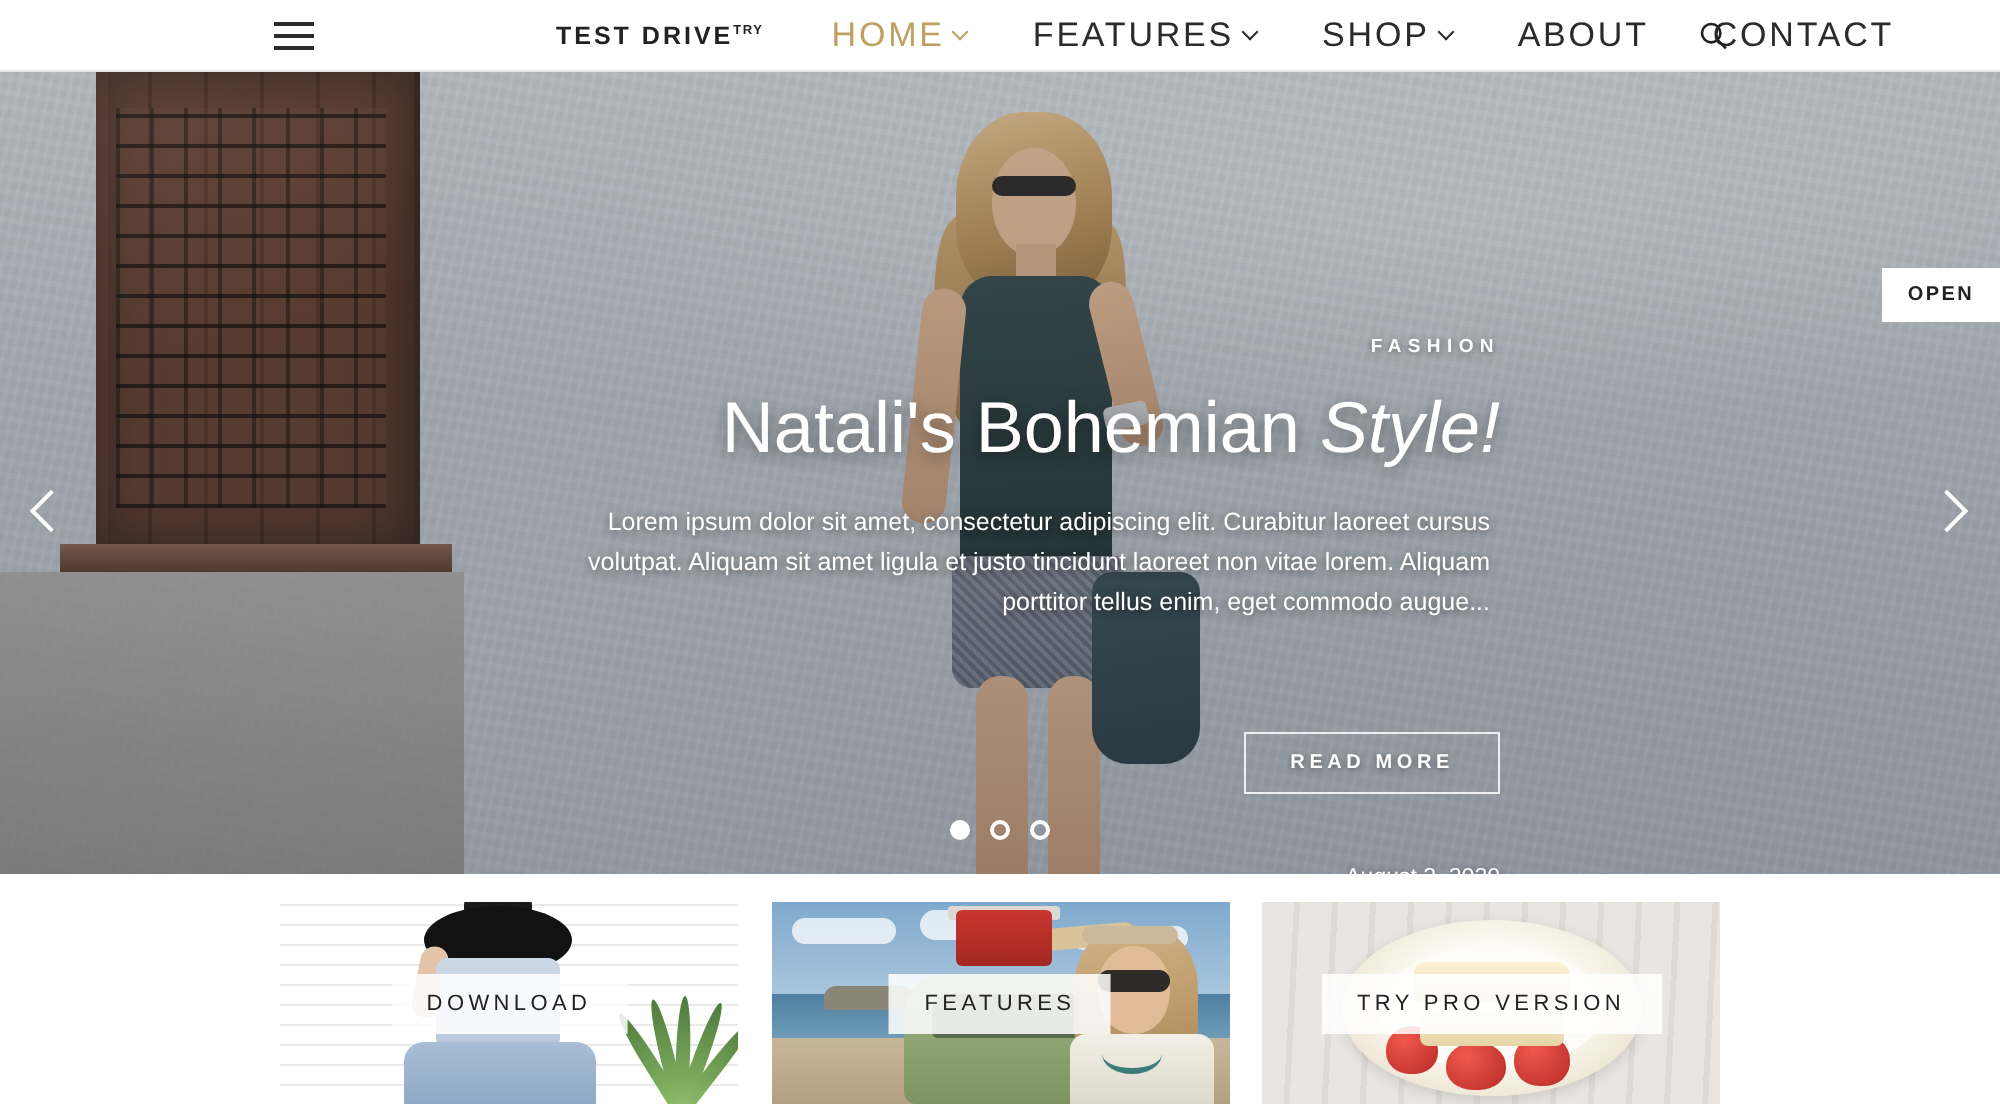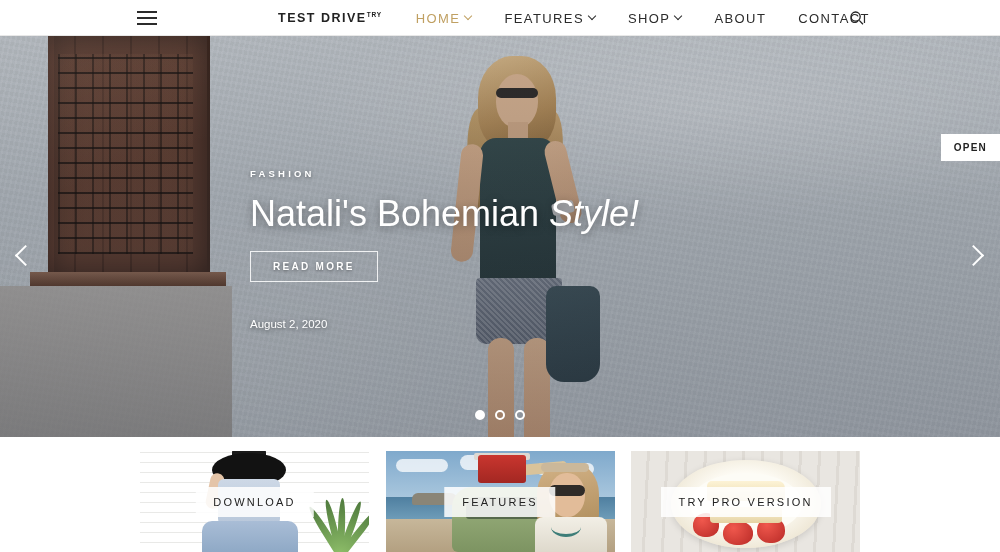--- a/index.html
+++ b/index.html
@@ -55,21 +55,21 @@
     margin-right:18px;
     white-space:nowrap;
   }
   .logo sup {
     font-size:6.5px;
     letter-spacing:.8px;
     vertical-align:super;
     font-weight:700;
   }
   .nav-item {
-    font-size:13px;
+    font-size:17px;
     letter-spacing:1.4px;
     color:#2b2b2b;
     margin:0 16px;
     white-space:nowrap;
     cursor:pointer;
     display:flex;
     align-items:center;
     gap:5px;
   }
   .nav-item:first-of-type { margin-left:0; }
@@ -269,21 +269,21 @@
 
   .hero-tint {
     position:absolute; inset:0;
     background:linear-gradient(180deg, rgba(40,48,60,.10) 0%, rgba(40,48,60,.20) 40%, rgba(40,48,60,.26) 100%);
   }
 
   .hero-content {
     position:absolute;
     left:0; right:0;
     top:132px;
-    text-align:left;
+    text-align:right;
     color:#fff;
     z-index:5;
     padding:0 250px;
   }
   .hero-cat {
     font-size:9.5px;
     letter-spacing:3.2px;
     font-weight:700;
     margin-bottom:16px;
     text-shadow:0 1px 4px rgba(0,0,0,.45);
@@ -308,20 +308,21 @@
   .read-more {
     display:inline-block;
     border:1px solid rgba(255,255,255,.85);
     padding:9px 22px;
     font-size:10px;
     letter-spacing:2.3px;
     font-weight:700;
     color:#fff;
     cursor:pointer;
     text-shadow:0 1px 3px rgba(0,0,0,.4);
+    margin-top:30px;
   }
   .hero-date {
     margin-top:36px;
     font-size:11.5px;
     text-shadow:0 1px 4px rgba(0,0,0,.5);
   }
 
   .arrow {
     position:absolute;
     top:206px;
@@ -674,20 +675,21 @@
       <div class="m-legR"></div>
       <div class="m-bag"></div>
     </div>
   </div>
 
   <div class="hero-tint"></div>
 
   <div class="hero-content">
     <div class="hero-cat">FASHION</div>
     <div class="hero-title"><span>Natali's Bohemian </span><em>Style!</em></div>
+    <div class="hero-desc">Lorem ipsum dolor sit amet, consectetur adipiscing elit. Curabitur laoreet cursus volutpat. Aliquam sit amet ligula et justo tincidunt laoreet non vitae lorem. Aliquam porttitor tellus enim, eget commodo augue...</div>
     <div class="read-more">READ MORE</div>
     <div class="hero-date">August 2, 2020</div>
   </div>
 
   <div class="arrow left">
     <i></i>
   </div>
   <div class="arrow right">
     <i></i>
   </div>

